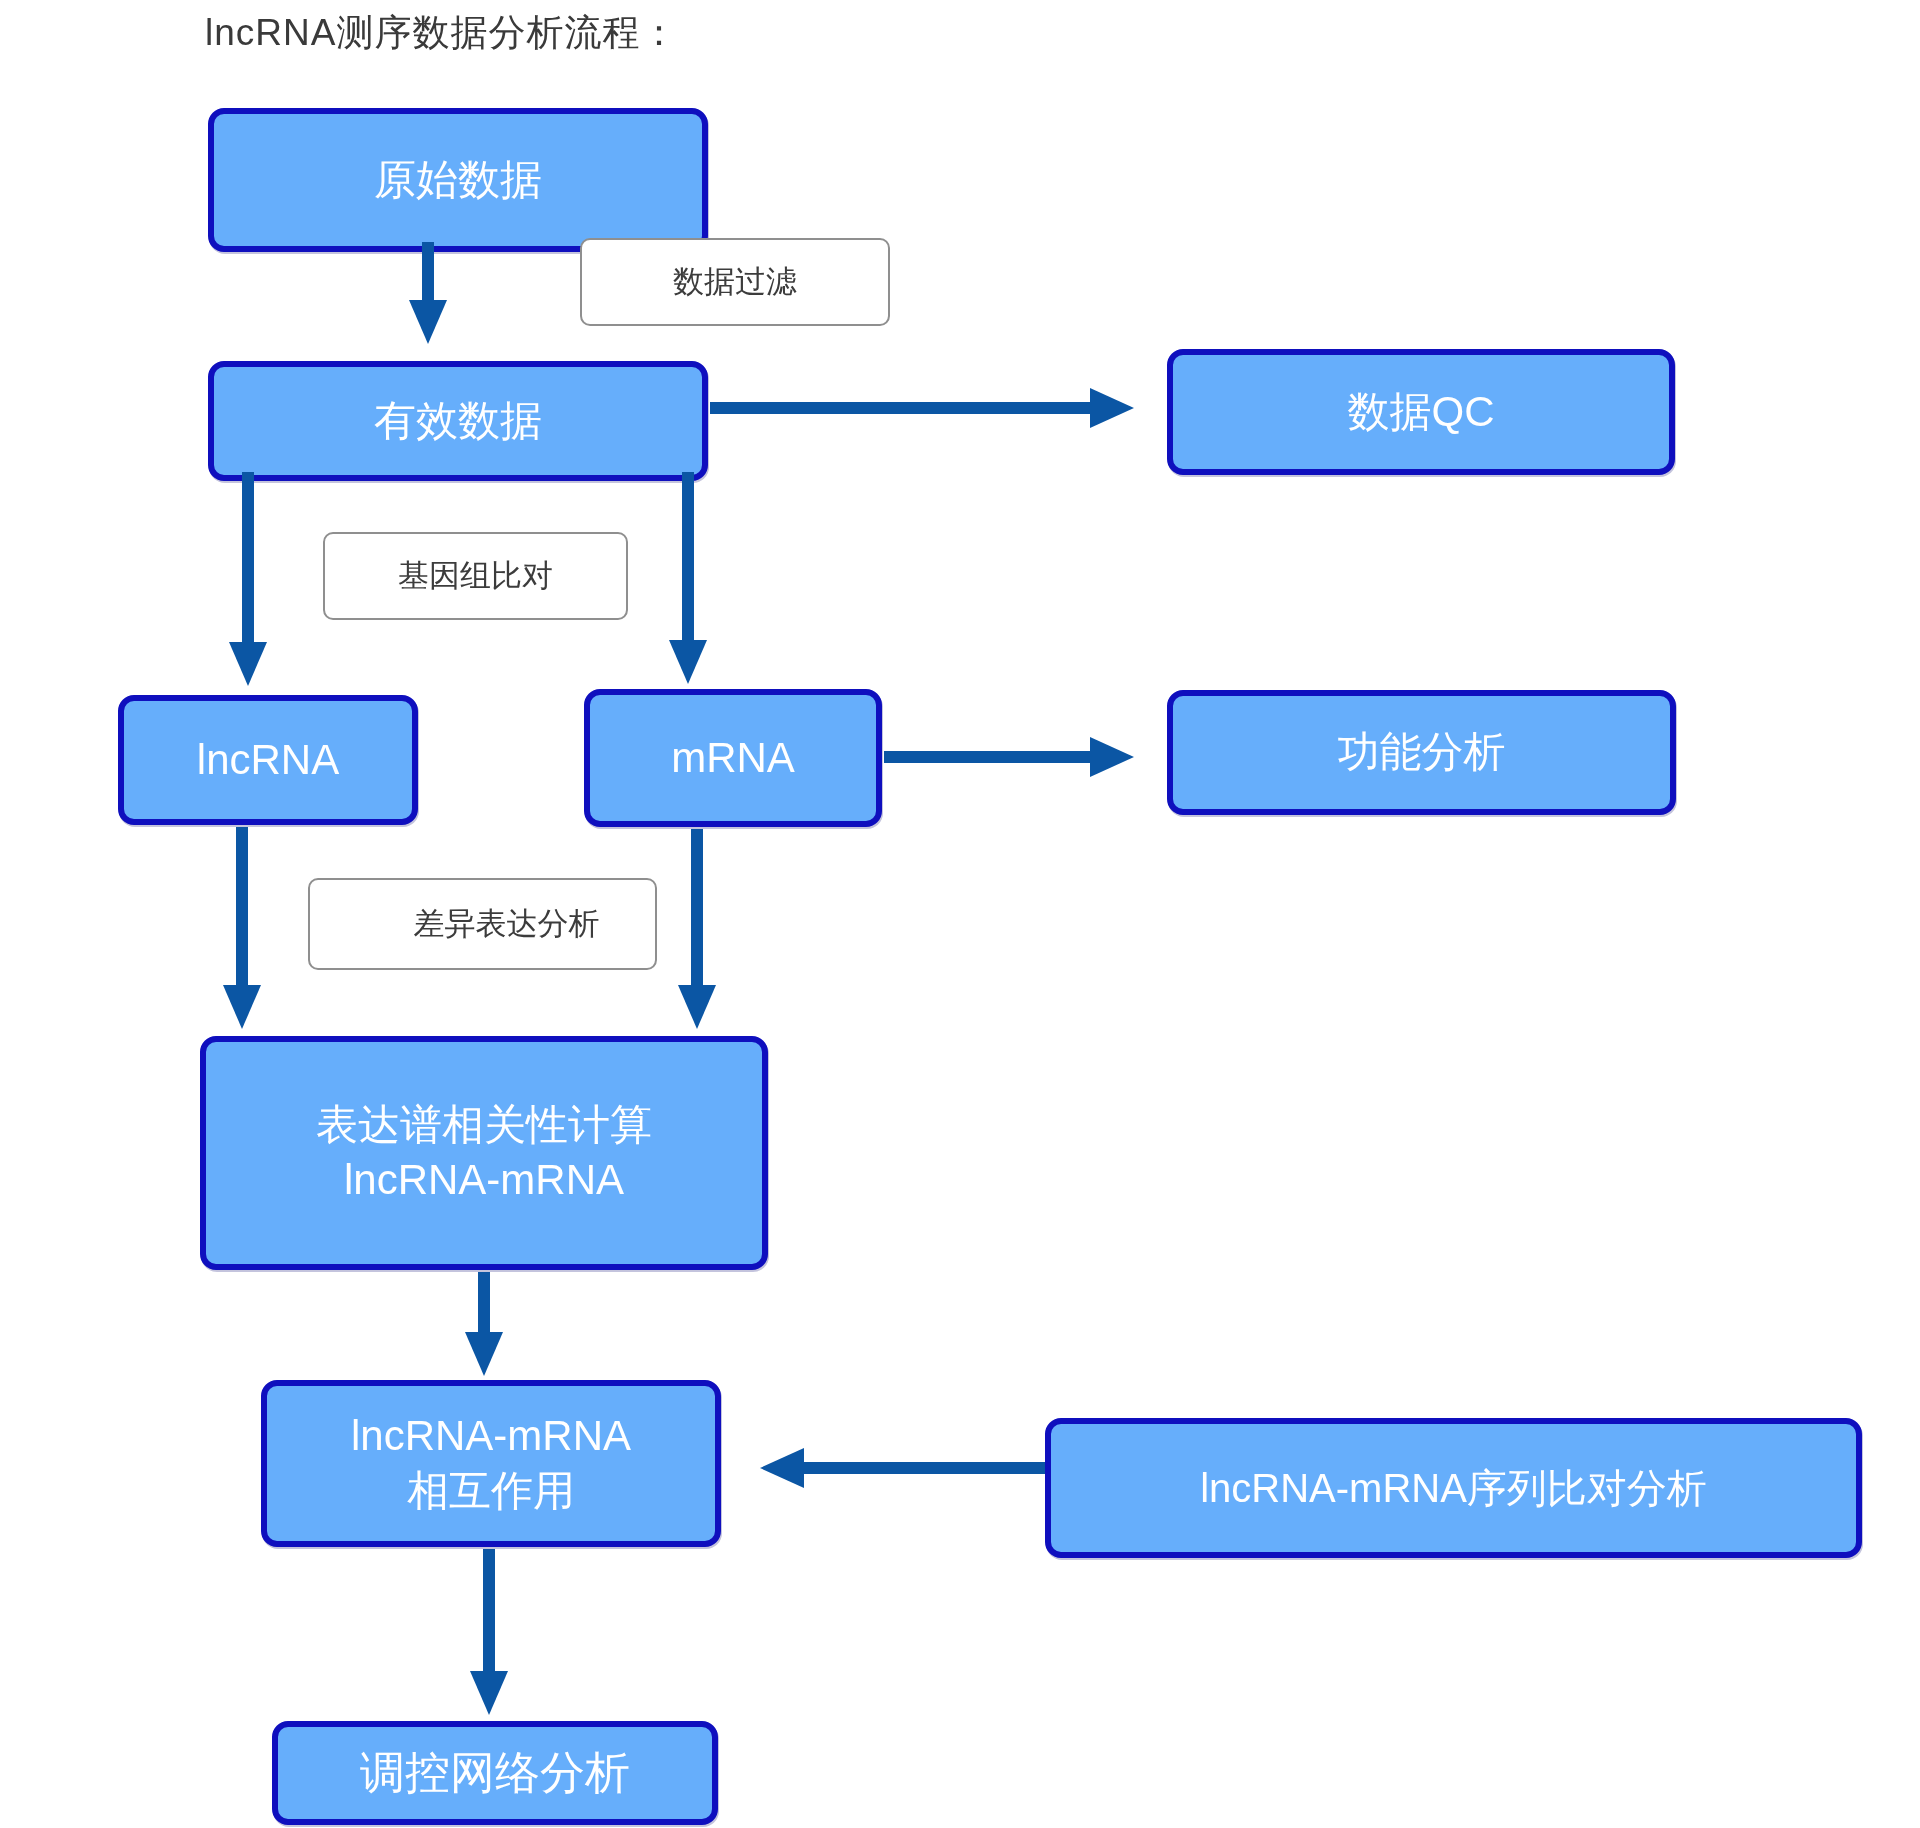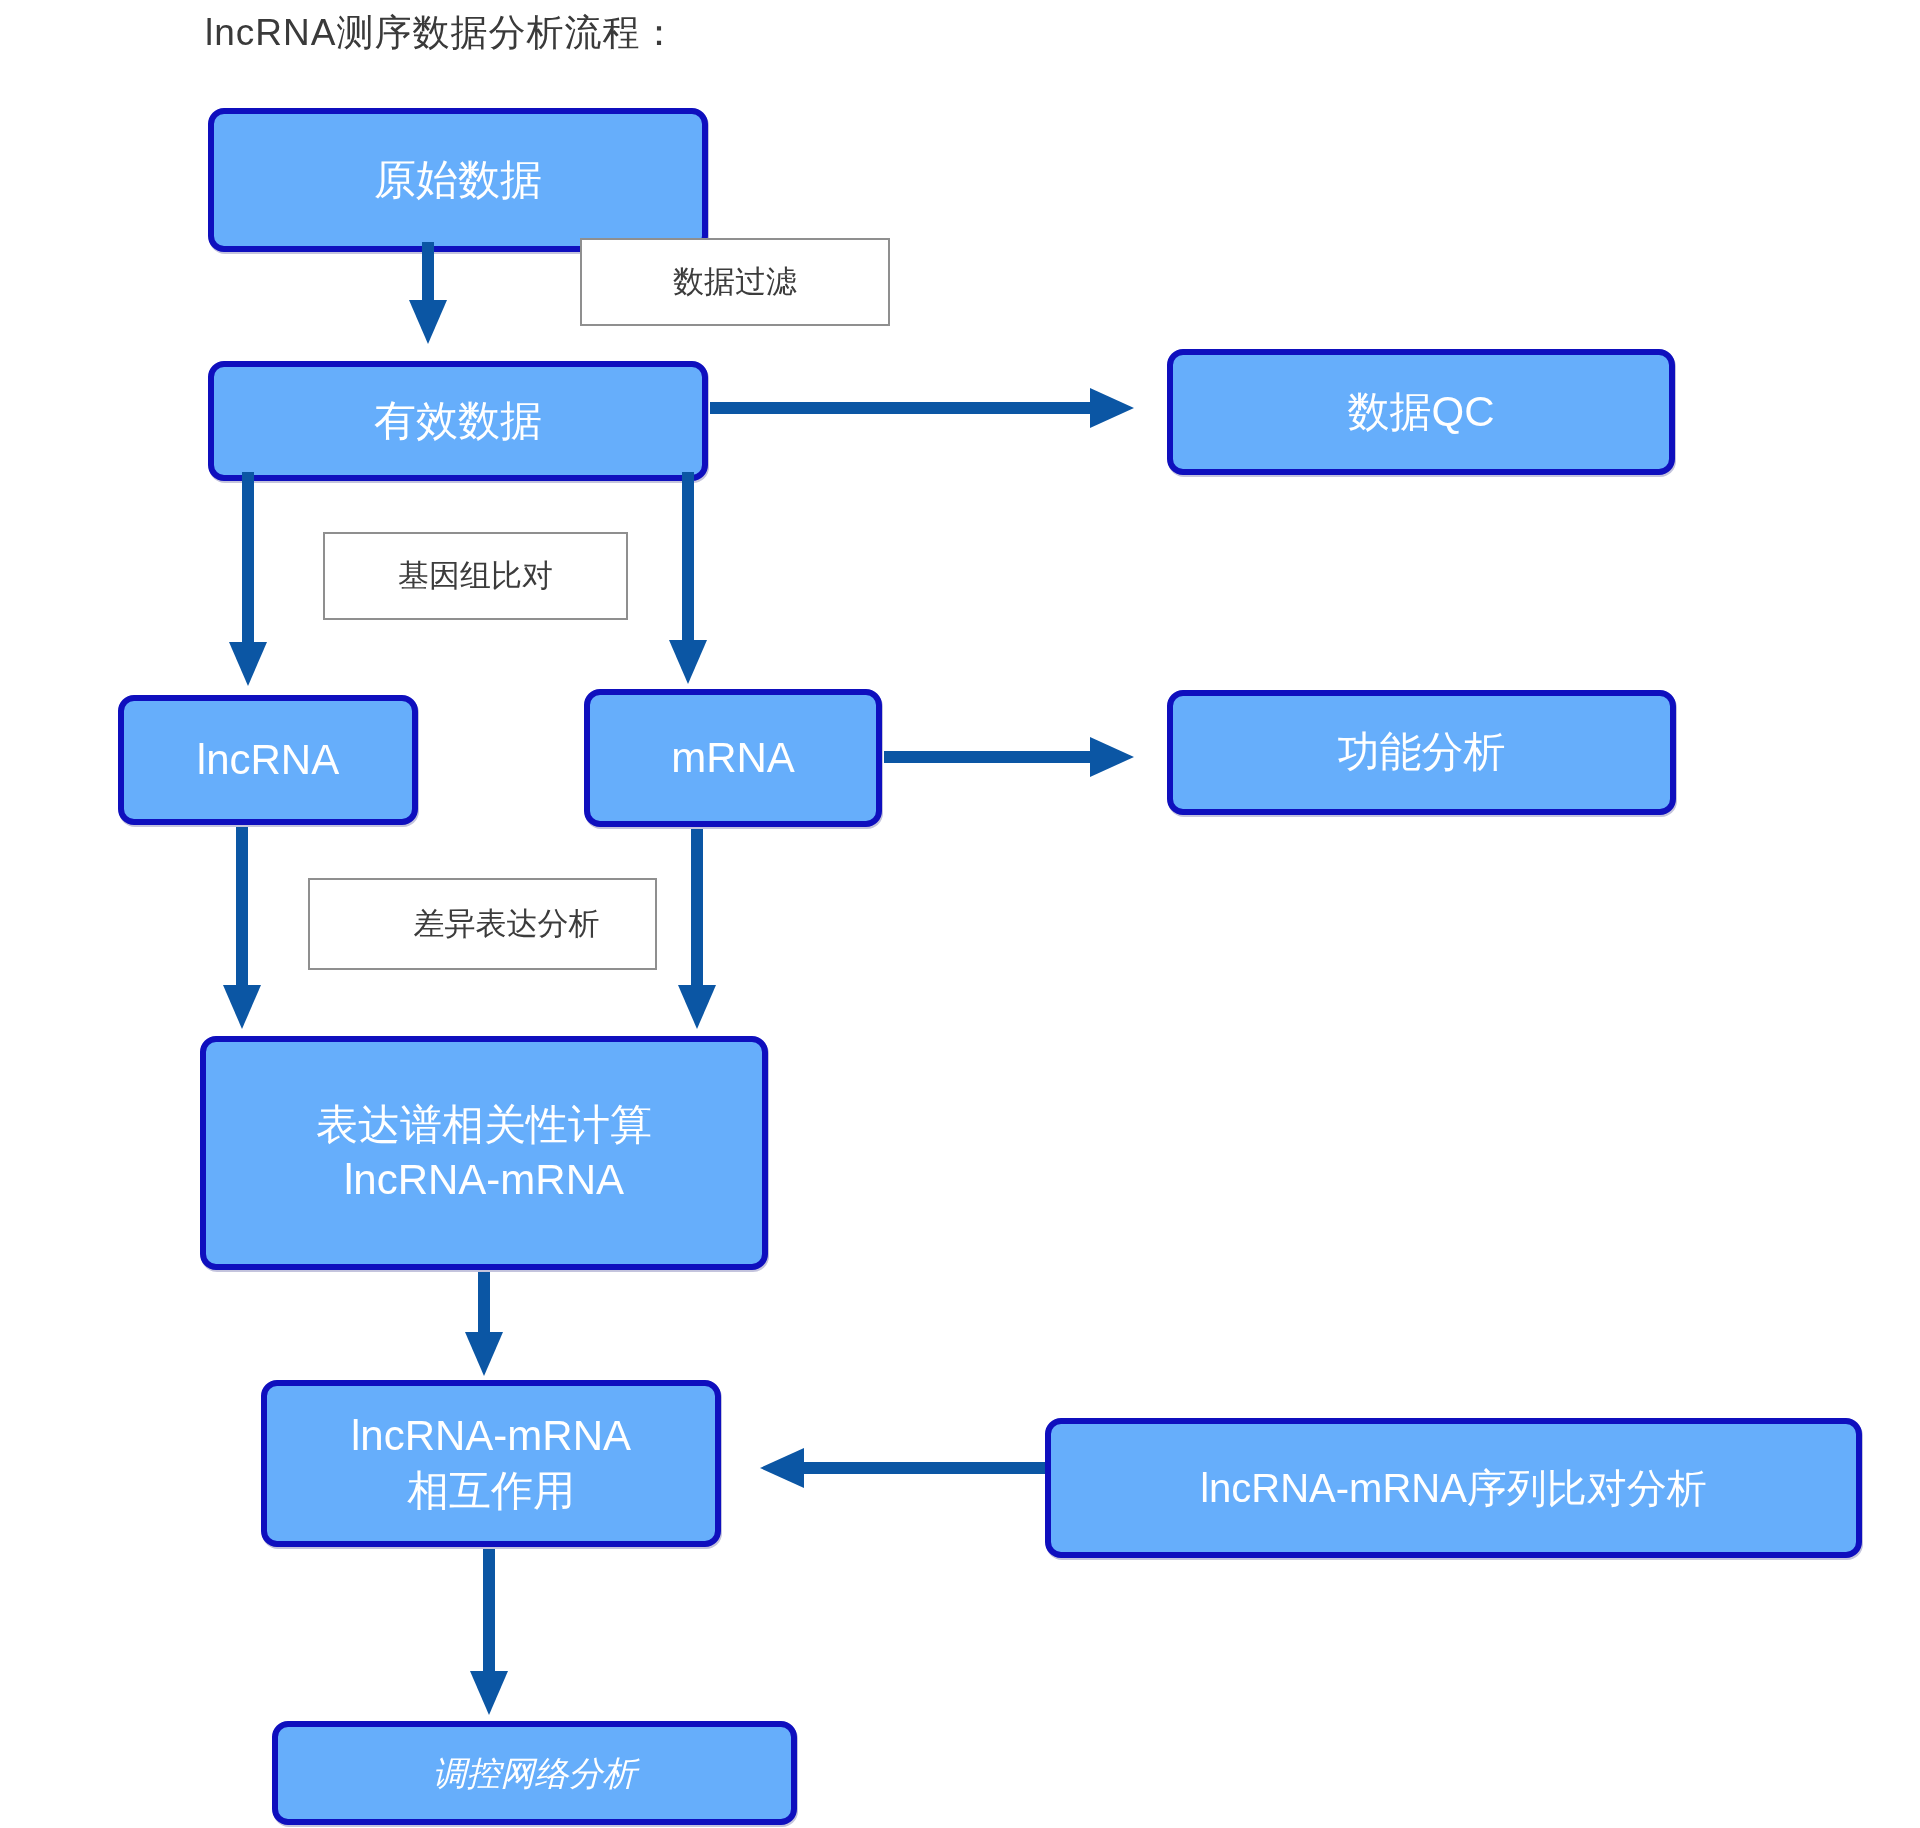--- a/index.html
+++ b/index.html
@@ -4,21 +4,21 @@
 <style>
   html,body{margin:0;padding:0;background:#ffffff;}
   body{font-family:"Liberation Sans","DejaVu Sans",sans-serif;}
   .canvas{position:relative;width:1920px;height:1828px;background:#ffffff;overflow:hidden;}
   .title{position:absolute;left:205px;top:8px;font-size:37px;color:#3a3a3a;letter-spacing:1px;}
   .node{position:absolute;background:#66aefb;border:6px solid #0f0fbe;border-radius:16px;
         color:#ffffff;display:flex;flex-direction:column;align-items:center;justify-content:center;
         font-size:42px;box-sizing:border-box;text-align:center;line-height:1.3;
         box-shadow:1px 2px 0 rgba(20,20,120,0.25);}
   .node .l2{font-size:42px;}
-  .plabel{position:absolute;background:#ffffff;border:2px solid #8f8f8f;border-radius:0;
+  .plabel{position:absolute;background:#ffffff;border:2px solid #8f8f8f;border-radius:10px;
         color:#3c3c3c;display:flex;align-items:center;justify-content:center;
         font-size:31px;box-sizing:border-box;}
   .shaft-v{position:absolute;width:12px;background:#0b56a4;}
   .shaft-h{position:absolute;height:12px;background:#0b56a4;}
   .head-down{position:absolute;width:0;height:0;border-left:19px solid transparent;
         border-right:19px solid transparent;border-top:44px solid #0b56a4;}
   .head-right{position:absolute;width:0;height:0;border-top:20px solid transparent;
         border-bottom:20px solid transparent;border-left:44px solid #0b56a4;}
   .head-left{position:absolute;width:0;height:0;border-top:20px solid transparent;
         border-bottom:20px solid transparent;border-right:44px solid #0b56a4;}
@@ -61,21 +61,21 @@
 
   <div class="node" style="left:261px;top:1380px;width:460px;height:167px;">
     <span class="l1">lncRNA-mRNA</span>
     <span class="l2">相互作用</span>
   </div>
 
   <div class="node" style="left:1045px;top:1418px;width:817px;height:140px;font-size:40px;">
     <span>lncRNA-mRNA序列比对分析</span>
   </div>
 
-  <div class="node" style="left:272px;top:1721px;width:525px;height:104px;font-size:34px;font-style:italic;">
+  <div class="node" style="left:272px;top:1721px;width:446px;height:104px;font-size:45px;">
     <span>调控网络分析</span>
   </div>
 
   <div class="plabel" style="left:580px;top:238px;width:310px;height:88px;">
     <span>数据过滤</span>
   </div>
 
   <div class="plabel" style="left:323px;top:532px;width:305px;height:88px;">
     <span>基因组比对</span>
   </div>

